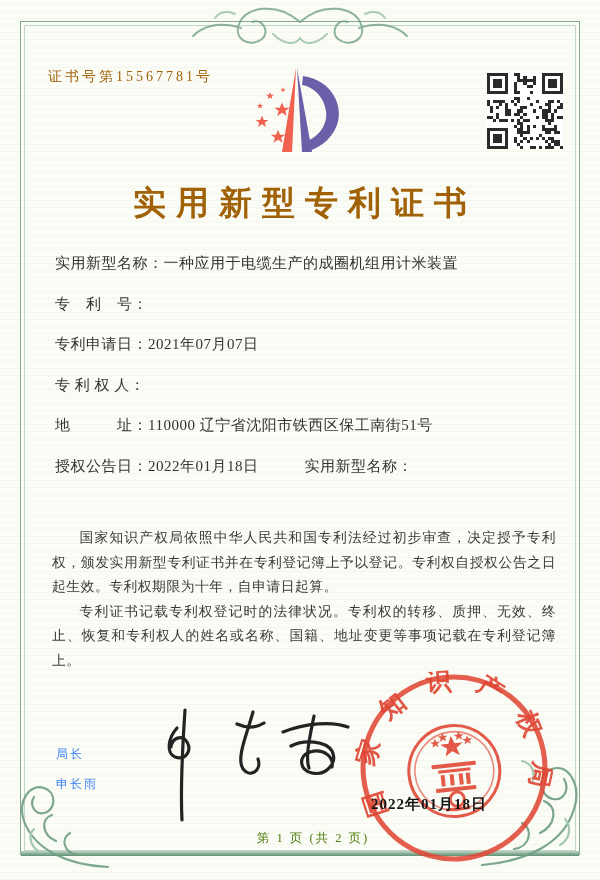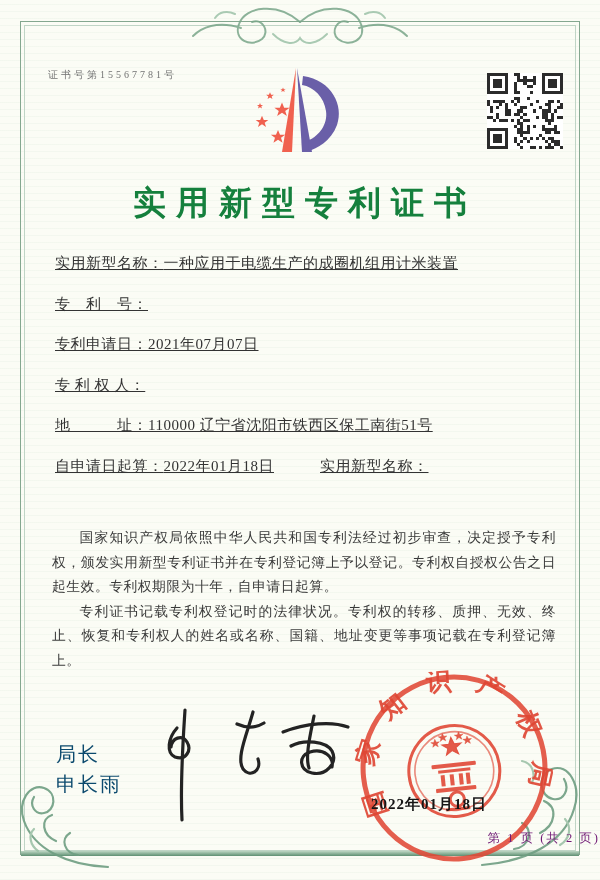--- a/index.html
+++ b/index.html
@@ -17,51 +17,51 @@
   .frame {
     position:absolute; left:20px; top:21px; right:20px; bottom:25px;
     border:1.5px solid #84a78f; outline:1px solid #c0d5c6; outline-offset:-5px;
   }
   .bottom-band {
     position:absolute; left:21px; right:21px; bottom:24px; height:5px;
     background:linear-gradient(to bottom,#bdd6c3,#5e8f72);
   }
   .cert-number {
     position:absolute; left:48px; top:68px;
-    font-size:10px; letter-spacing:3px; color:#737373;
+    font-size:14px; letter-spacing:3px; color:#a16207;
   }
   .logo { position:absolute; left:240px; top:60px; width:130px; height:108px; }
   .qr { position:absolute; left:487px; top:73px; width:76px; height:76px; background:#fff; }
   .title {
     position:absolute; top:181px; left:0; width:100%;
-    text-align:center; font-size:33px; font-weight:bold; color:#15803d;
+    text-align:center; font-size:33px; font-weight:bold; color:#a16207;
     letter-spacing:10px; padding-left:10px;
   }
   .fields { position:absolute; left:55px; top:254px; right:40px; font-size:15px; color:#333; }
-  .field-row { display:flex; margin-bottom:21.5px; letter-spacing:0.5px;text-decoration:underline; }
+  .field-row { display:flex; margin-bottom:21.5px; letter-spacing:0.5px; }
   .field-label { white-space:pre; flex:0 0 auto; }
   .field-value { white-space:pre; }
   .grant-row { display:flex; gap:46px; }
   .grant-pair { display:flex; }
   .paragraphs {
     position:absolute; left:52px; right:44px; top:527px;
     font-size:13.8px; line-height:1.78; color:#3a3a3a; text-align:justify;
     letter-spacing:0.5px;
   }
   .paragraphs p { text-indent:2em;font-family:Liberation Mono, monospace; }
-  .sign-block { position:absolute; left:56px; top:739px; font-size:20px; color:#0c4a6e; line-height:30px; letter-spacing:2px; }
+  .sign-block { position:absolute; left:56px; top:739px; font-size:12px; color:#3b82f6; line-height:30px; letter-spacing:2px; }
   .signature { position:absolute; left:125px; top:700px; width:235px; height:135px; }
   .seal { position:absolute; left:356px; top:670px; width:196px; height:196px; transform:rotate(-6deg); }
   .seal-date {
     position:absolute; left:371px; top:795px; font-size:15px; font-weight:bold;
     color:#151515; letter-spacing:1px; z-index:3;
   }
   .footer-page {
     position:absolute; bottom:33px; left:0; width:100%;
-    text-align:right; font-size:12.5px; color:#701a75; letter-spacing:2px;padding-left:26px;
+    text-align:center; font-size:12.5px; color:#4d7c0f; letter-spacing:2px;padding-left:26px;
   }
   .orn { position:absolute; pointer-events:none; }
   .orn-top { left:175px; top:0px; width:250px; height:52px; }
   .orn-bl { left:4px; bottom:8px; width:112px; height:95px; }
   .orn-br { right:4px; bottom:10px; width:122px; height:115px; }
 </style>
 </head>
 <body>
 
 <div class="page">
@@ -298,21 +298,21 @@
     </div>
     <div class="field-row">
       <span class="field-label">专 利 权 人：</span>
     </div>
     <div class="field-row">
       <span class="field-label">地　　　址：</span>
       <span class="field-value">110000 辽宁省沈阳市铁西区保工南街51号</span>
     </div>
     <div class="field-row grant-row">
       <span class="grant-pair">
-        <span class="field-label">自申请日起算：</span>
+        <span class="field-label">授权公告日：</span>
         <span class="field-value">2022年01月18日</span>
       </span>
       <span class="grant-pair">
         <span class="field-label">实用新型名称：</span>
       </span>
     </div>
   </div>
 
   <div class="paragraphs">
     <p>国家知识产权局依照中华人民共和国专利法经过初步审查，决定授予专利权，颁发实用新型专利证书并在专利登记簿上予以登记。专利权自授权公告之日起生效。专利权期限为十年，自申请日起算。</p>

